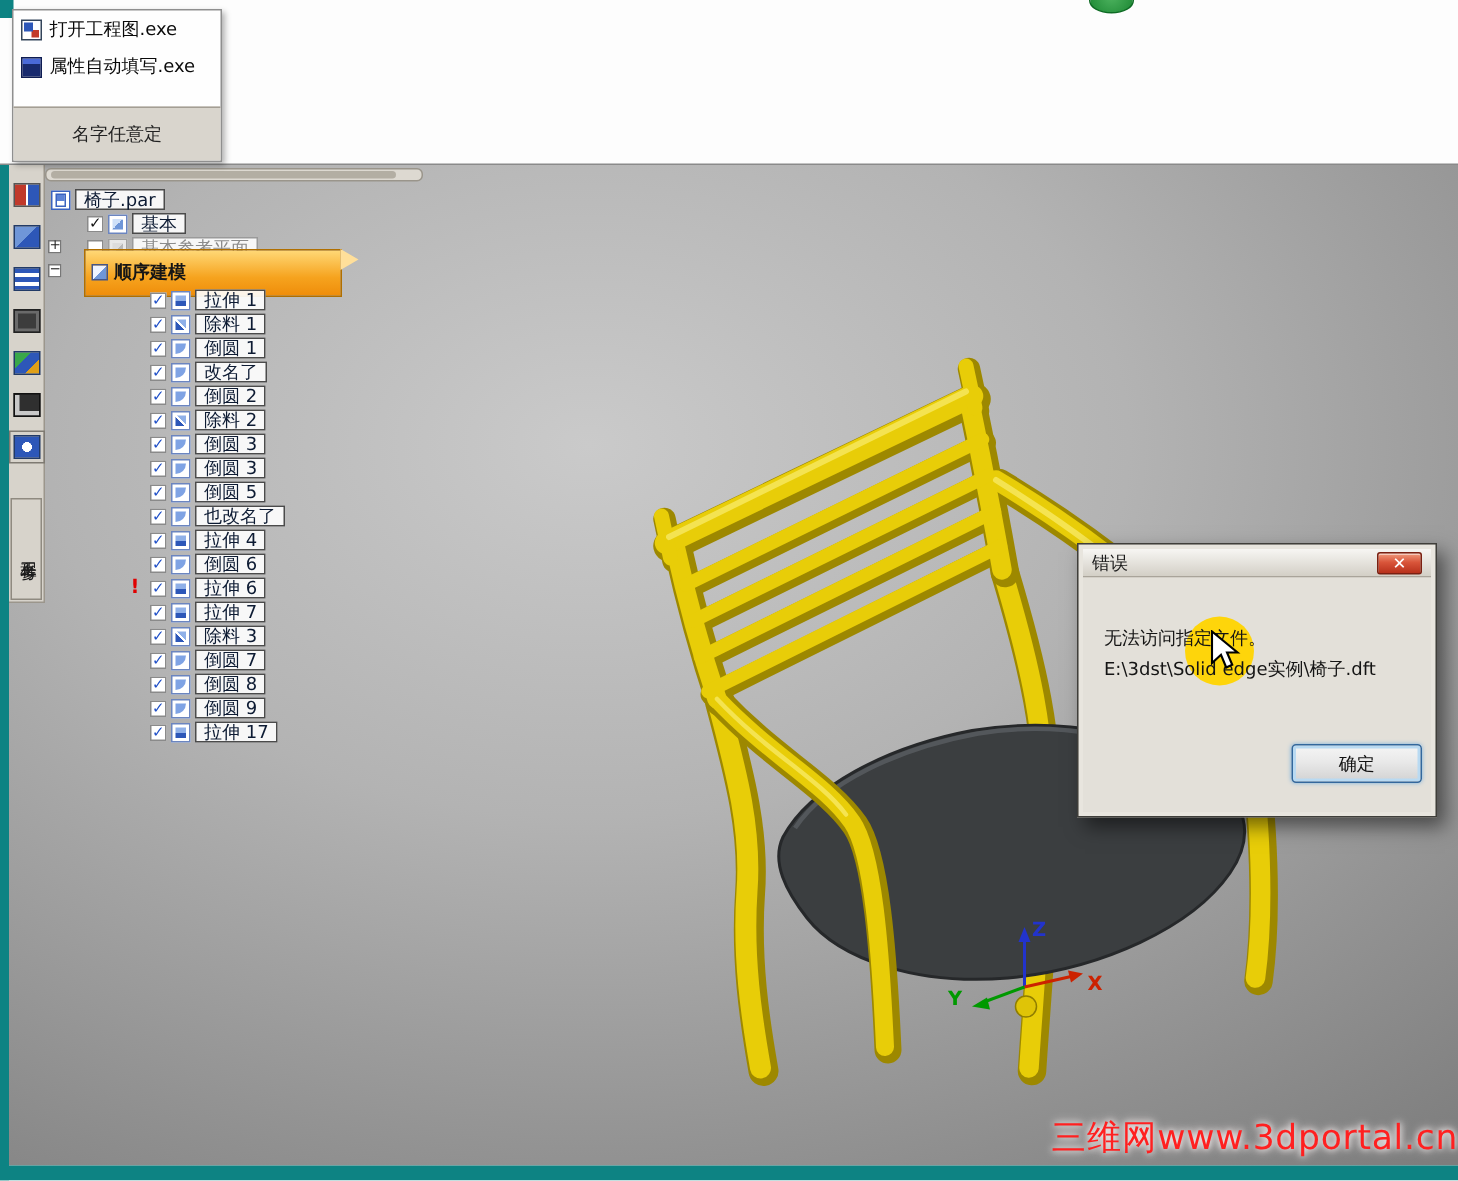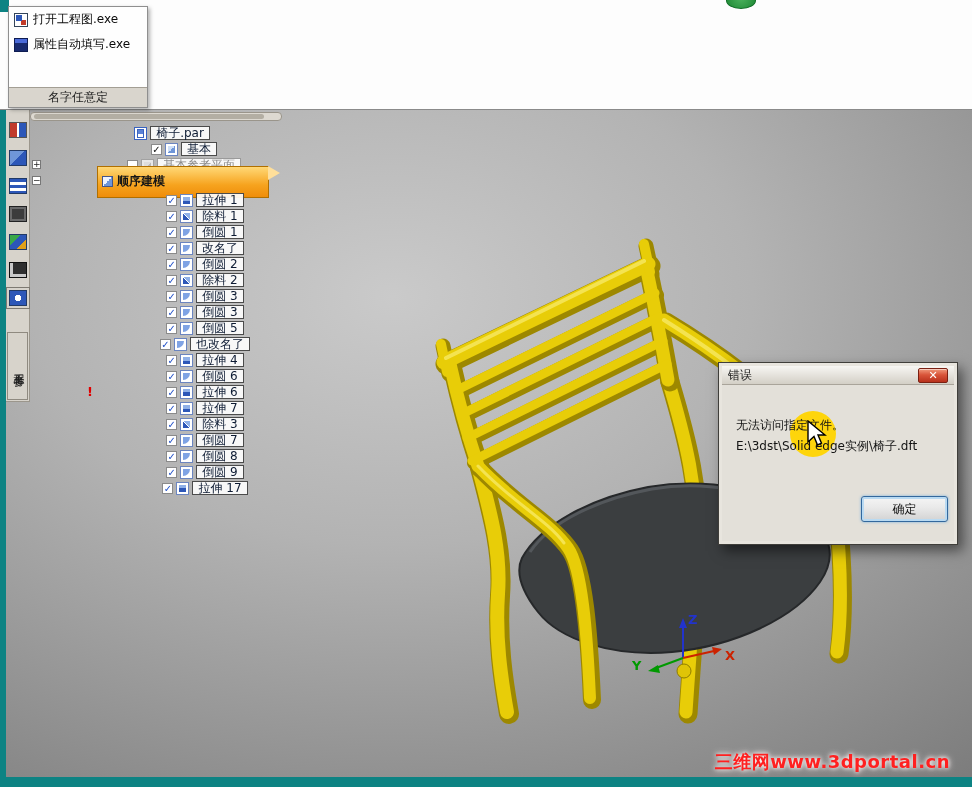--- a/index.html
+++ b/index.html
@@ -23,21 +23,21 @@
   .teal-bottom{position:absolute;left:0;top:777px;width:972px;height:10px;background:var(--teal);z-index:3;}
 
   .launcher{position:absolute;left:8px;top:6px;width:140px;height:102px;background:#fefefe;
             border:1px solid #8f8f8f;box-shadow:2px 2px 4px rgba(0,0,0,.3);z-index:15;}
   .launch-item{display:flex;align-items:center;gap:5px;height:25px;padding-left:5px;font-size:12px;color:#0a0a0a;}
   .exe-ic{width:14px;height:14px;flex:none;}
   .exe-ic1{background:linear-gradient(180deg,#4a6ad8 0 4px,#182a6e 4px);border:1px solid #0e1c52;}
   .exe-ic2{background:#fff;border:1px solid #33445a;position:relative;}
   .exe-ic2::after{content:"";position:absolute;left:1px;top:1px;width:6px;height:6px;background:#2d57b8;}
   .exe-ic2::before{content:"";position:absolute;right:1px;bottom:1px;width:5px;height:5px;background:#c23b2a;}
-  .launch-footer{position:absolute;left:0;right:0;bottom:0;height:20px;background:#d9d5cd;
+  .launch-footer{position:absolute;left:0;right:0;bottom:0;height:36px;background:#d9d5cd;
                  border-top:1px solid #a39e94;display:flex;align-items:center;justify-content:center;
                  font-size:12px;color:#222;}
 
   .toolbar{position:absolute;left:6px;top:110px;width:24px;height:292px;background:#d7d3cb;
            border-right:1px solid #9b968c;border-bottom:1px solid #9b968c;display:flex;
            flex-direction:column;align-items:center;padding-top:12px;gap:12px;z-index:6;}
   .si{width:18px;height:16px;flex:none;}
   .si-0{background:linear-gradient(90deg,#c0392b 0 44%,#fff 44% 56%,#2d57b8 56%);border:1px solid #555;}
   .si-1{background:linear-gradient(135deg,#6f96d8 0 50%,#2d57b8 50%);border:1px solid #223a66;}
   .si-2{background:repeating-linear-gradient(180deg,#2d57b8 0 3px,#fff 3px 6px);border:1px solid #223a66;}
@@ -47,21 +47,21 @@
   .si-6{background:radial-gradient(circle at 50% 50%,#fff 0 30%,#2d57b8 32%);border:1px solid #223a66;
         outline:1px solid #7e7a72;outline-offset:2px;}
   .vtab{position:absolute;left:7px;top:332px;width:21px;height:68px;background:#d7d3cb;
         border:1px solid #8f8a80;writing-mode:vertical-rl;text-orientation:upright;font-size:11px;
         color:#1c1c1c;display:flex;align-items:center;justify-content:center;z-index:7;}
 
   .tree{position:absolute;left:30px;top:112px;width:280px;font-size:12px;color:#10203a;z-index:8;}
   .hscroll{width:252px;height:9px;background:#ddd9d1;border:1px solid #9a958b;border-radius:4px;
            position:relative;margin-bottom:5px;}
   .hscroll-thumb{position:absolute;left:3px;top:1px;width:230px;height:5px;background:#b3aea3;border-radius:3px;}
-  .tree-row{display:flex;align-items:center;gap:3px;height:14px;margin-bottom:2px;position:relative;justify-content:center;}
+  .tree-row{display:flex;align-items:center;gap:3px;height:14px;margin-bottom:2px;position:relative;}
   .root-row{padding-left:4px;}
   .node-row{padding-left:28px;}
   .sect-row{padding-left:26px;margin-bottom:4px;height:15px;}
   .expander{width:9px;height:9px;background:#fff;border:1px solid #777;font-size:9px;line-height:7px;
             text-align:center;color:#222;flex:none;}
   .expander.abs{position:absolute;left:2px;top:2px;}
   .chk{width:11px;height:11px;background:#fff;border:1px solid #8a8a8a;font-size:10px;line-height:9px;
        text-align:center;color:#111;flex:none;}
   .feat-row .chk{color:#2050c8;}
   .fi{width:13px;height:13px;background:#fff;border:1px solid #6b85c0;position:relative;flex:none;}
@@ -101,22 +101,22 @@
   .dlg-body{position:absolute;left:3px;top:22px;right:3px;bottom:3px;background:#e3e0d9;}
   .spot{position:absolute;left:68px;top:26px;width:46px;height:46px;border-radius:50%;
         background:#ffd400;opacity:.95;z-index:1;}
   .dlg-msg{position:relative;z-index:2;padding:30px 0 0 14px;font-size:12px;color:#141414;line-height:21px;}
   .dlg-ok{position:absolute;left:139px;top:111px;width:87px;height:26px;z-index:3;
           background:linear-gradient(180deg,#f5f5f5,#e9e9e9 45%,#d2d2d2);border:1px solid #33689d;
           border-radius:3px;box-shadow:0 0 0 2px #b9daf2 inset,0 0 3px #7ab0dd;font-size:12px;
           color:#111;font-family:inherit;}
 
   .cursor{position:absolute;left:806px;top:420px;z-index:30;}
-  .watermark{position:absolute;right:22px;bottom:13px;z-index:25;color:var(--watermark-red);
-             font-weight:bold;font-size:18px;letter-spacing:.5px;
+  .watermark{position:absolute;right:0;bottom:13px;z-index:25;color:var(--watermark-red);
+             font-weight:normal;font-size:23px;letter-spacing:.5px;
              text-shadow:0 0 4px #fff,0 0 7px #ffecec;}
 </style>
 </head>
 <body>
 
 <div class="top-band"></div>
 <div class="teal-corner"></div>
 <div class="green-dot"></div>
 <div class="teal-left"></div>
 <div class="teal-bottom"></div>

